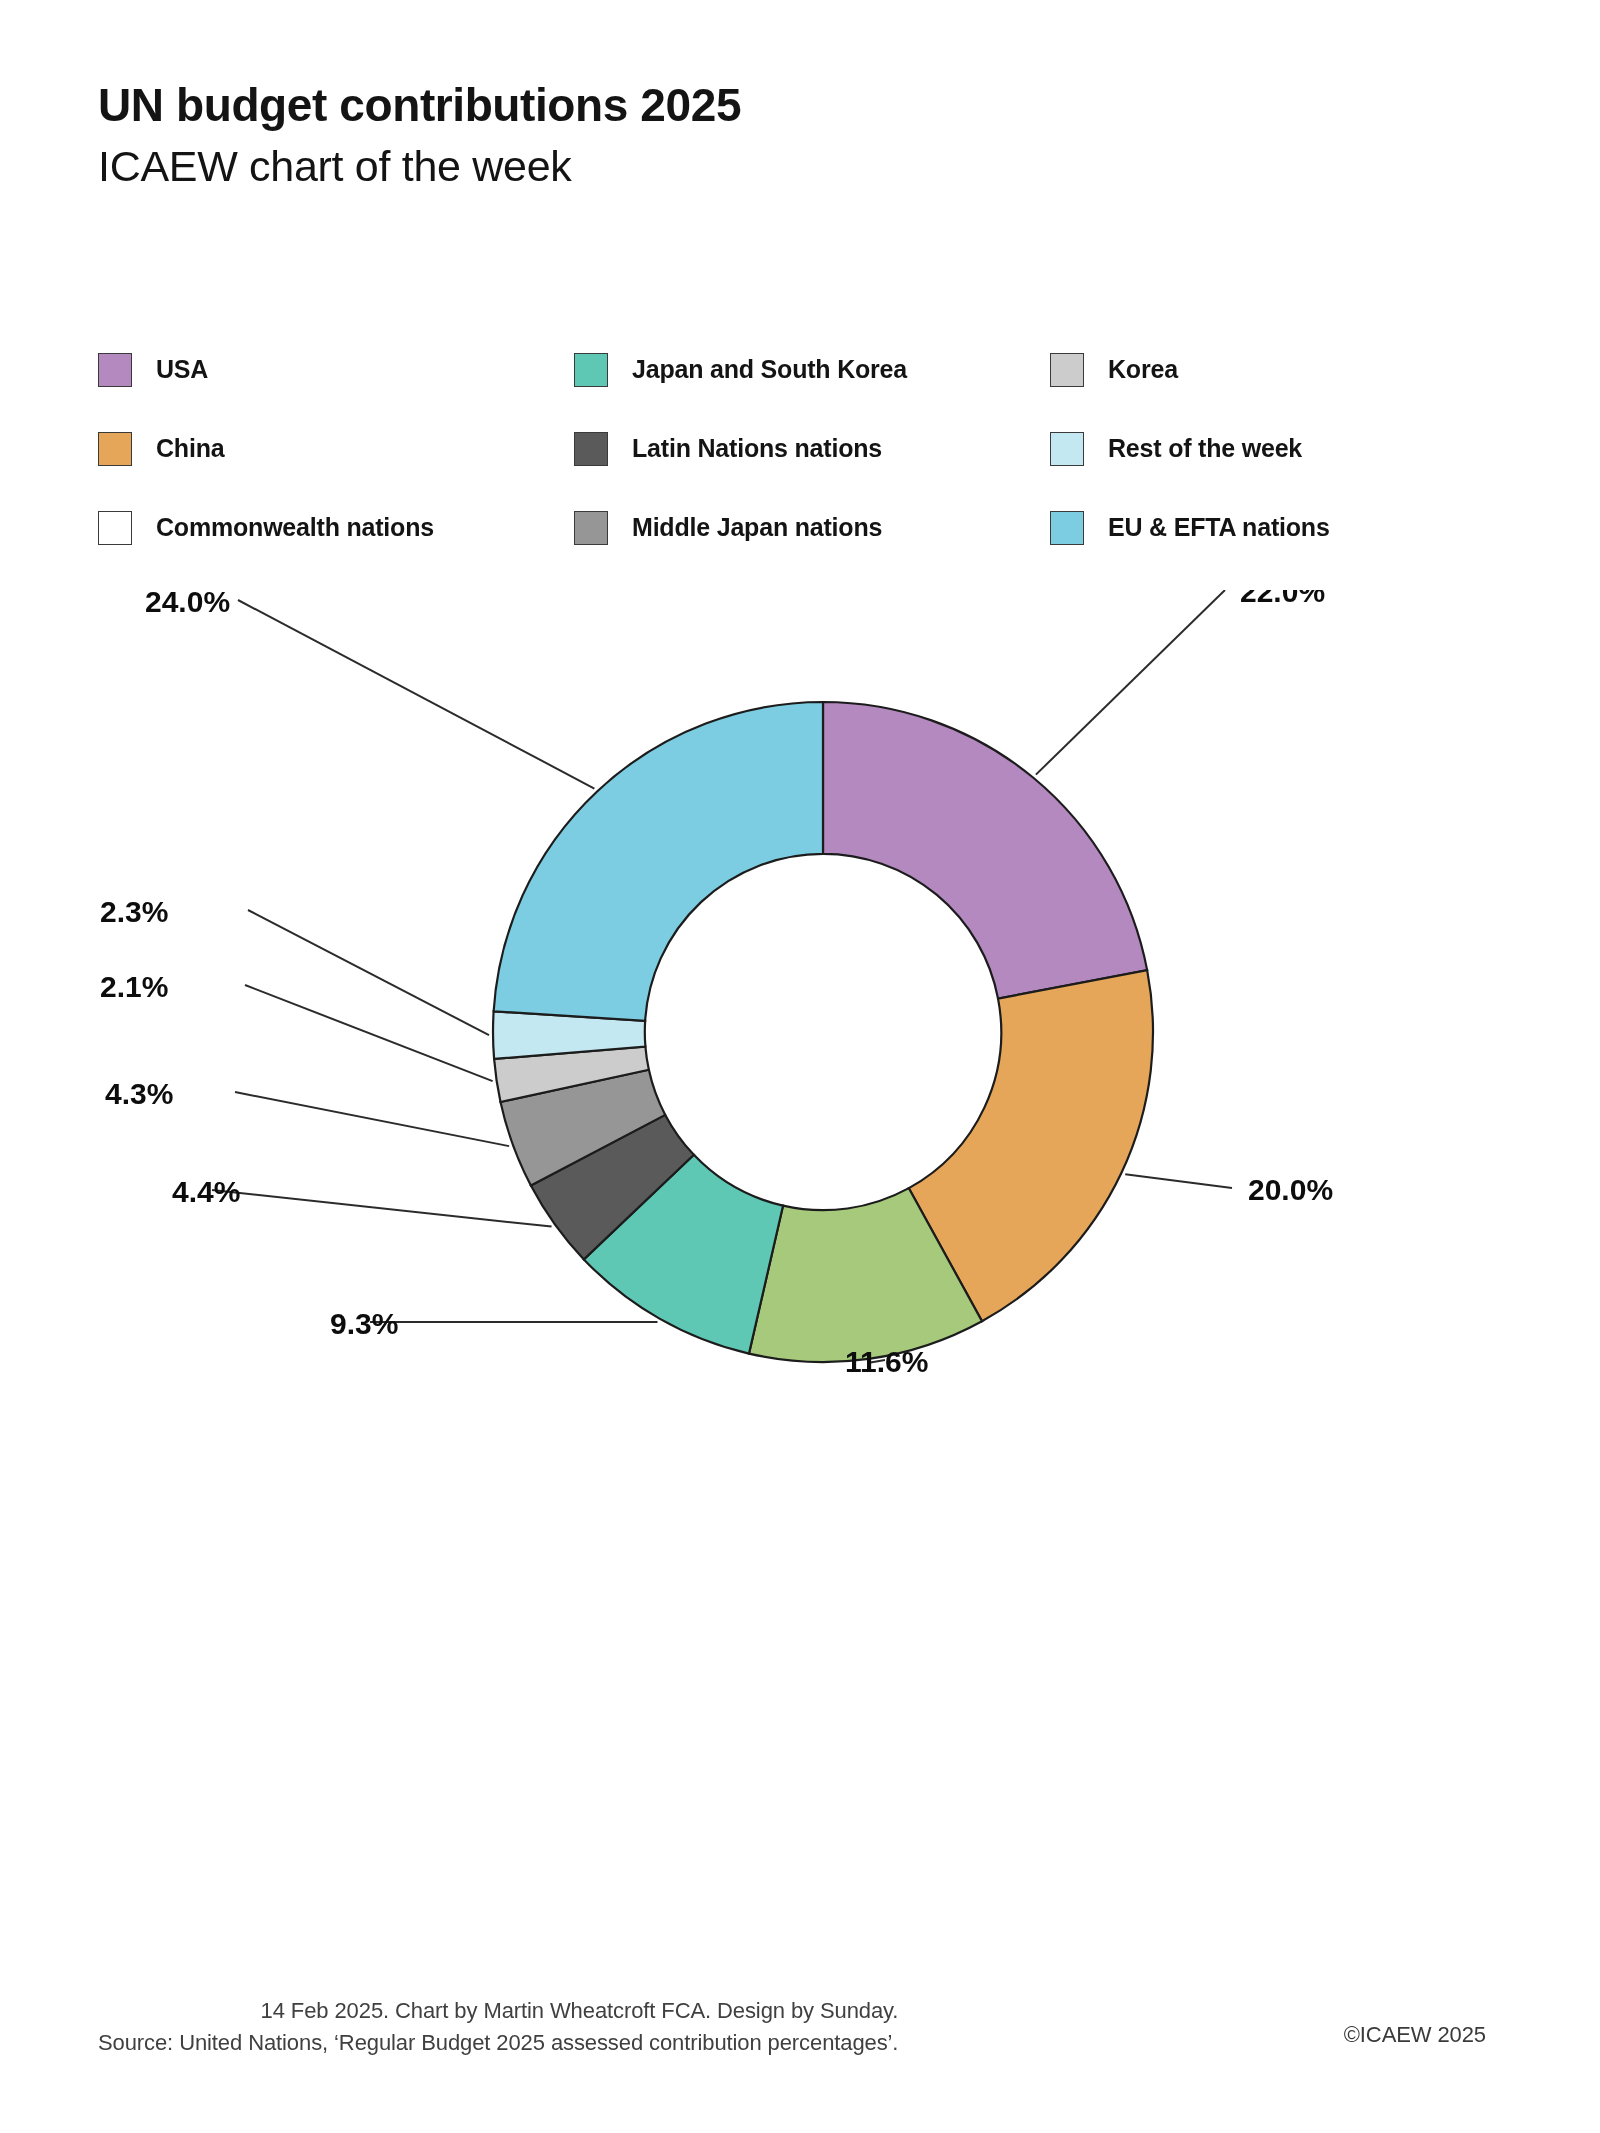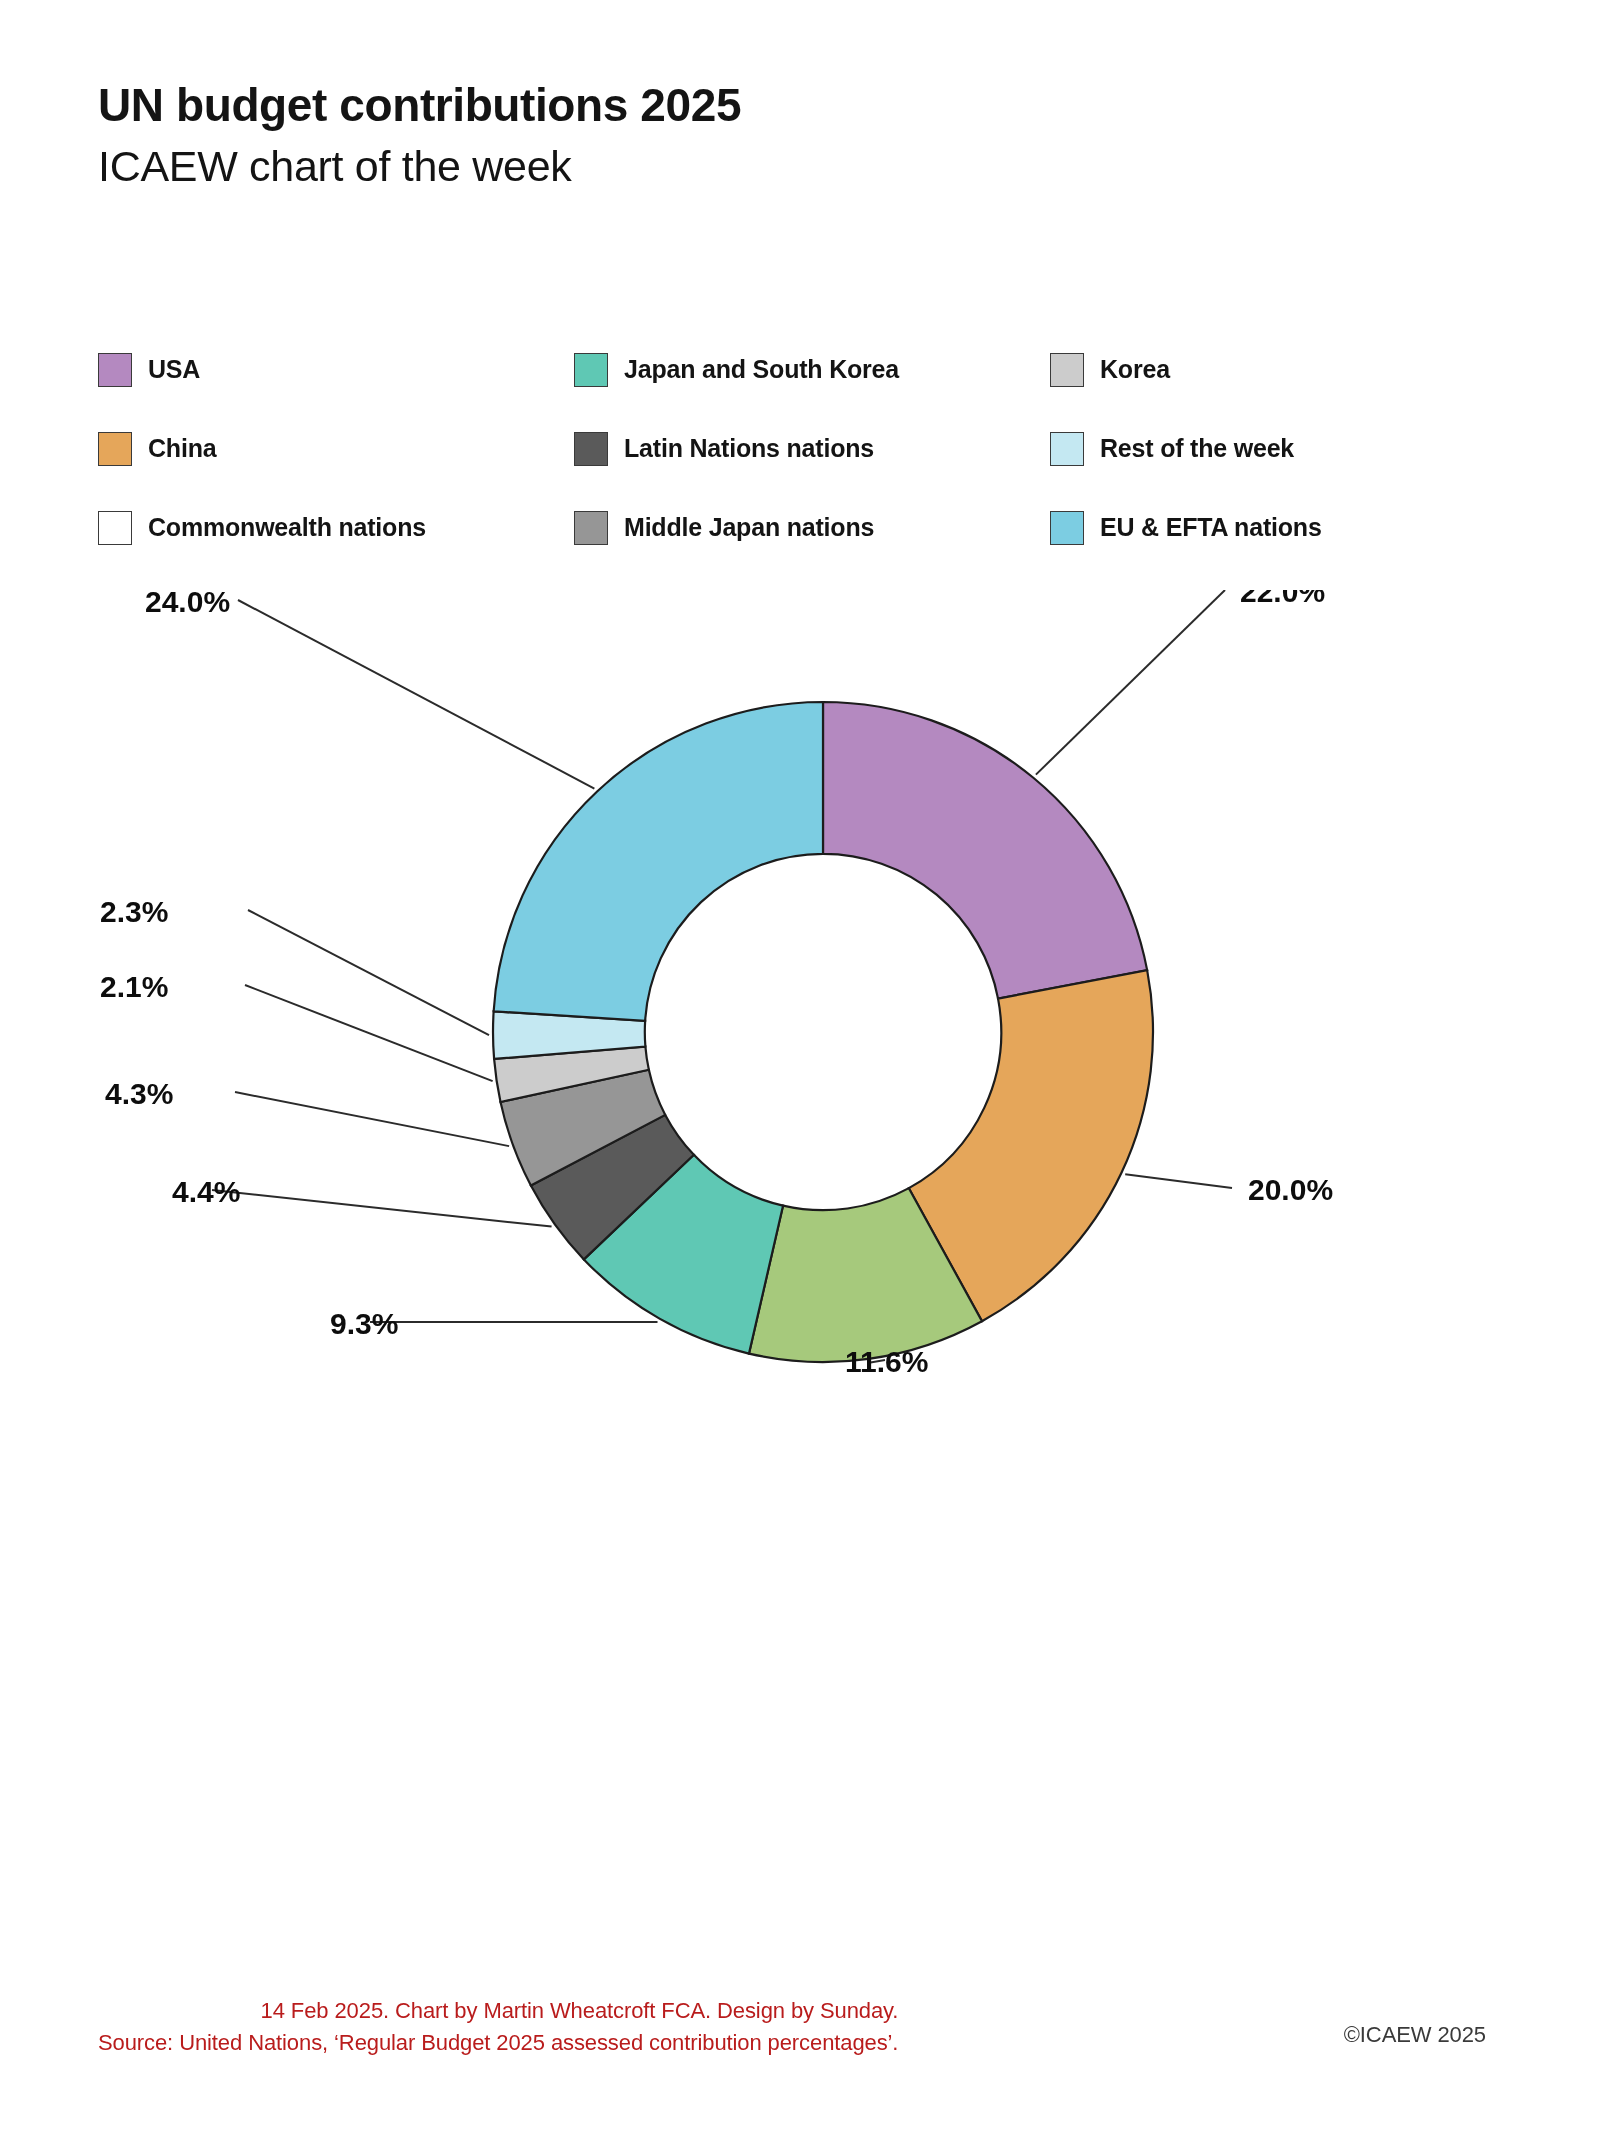--- a/index.html
+++ b/index.html
@@ -27,21 +27,21 @@
 
   
   .legend {
     position:absolute; left:98px; top:330px;
     width:1320px;
     display:grid;
     grid-template-columns:476px 476px 370px;
     grid-auto-rows:79px;
     align-items:center;
   }
-  .legend-item { display:flex; align-items:center; gap:16px; }
+  .legend-item { display:flex; align-items:center; gap:24px; }
   .swatch {
     width:34px; height:34px;
     border:1.6px solid #3a3a3a;
     box-sizing:border-box;
     flex:0 0 auto;
   }
   .legend-label {
     font-size:25px; font-weight:bold; color:#141414;
     letter-spacing:-0.2px; white-space:nowrap;
   }
@@ -56,21 +56,21 @@
   .pct-label {
     font-family:"Liberation Sans", sans-serif;
     font-size:30px; font-weight:bold; fill:#0d0d0d;
   }
   .leader { stroke:#2b2b2b; stroke-width:2; fill:none; }
   .slice { stroke:#1c1c1c; stroke-width:2.2; }
 
   
   .footer {
     position:absolute; left:98px; top:1995px;
-    font-size:22px; line-height:1.45; color:#b91c1c;
+    font-size:22px; line-height:1.45; color:#404040;
     letter-spacing:-0.1px;
   }
   .footer div { white-space:nowrap; }
   .copyright {
     position:absolute; right:114px; top:2022px;
     font-size:22px; color:#3a3a3a; letter-spacing:-0.1px;
   }
 </style>
 </head>
 <body>

